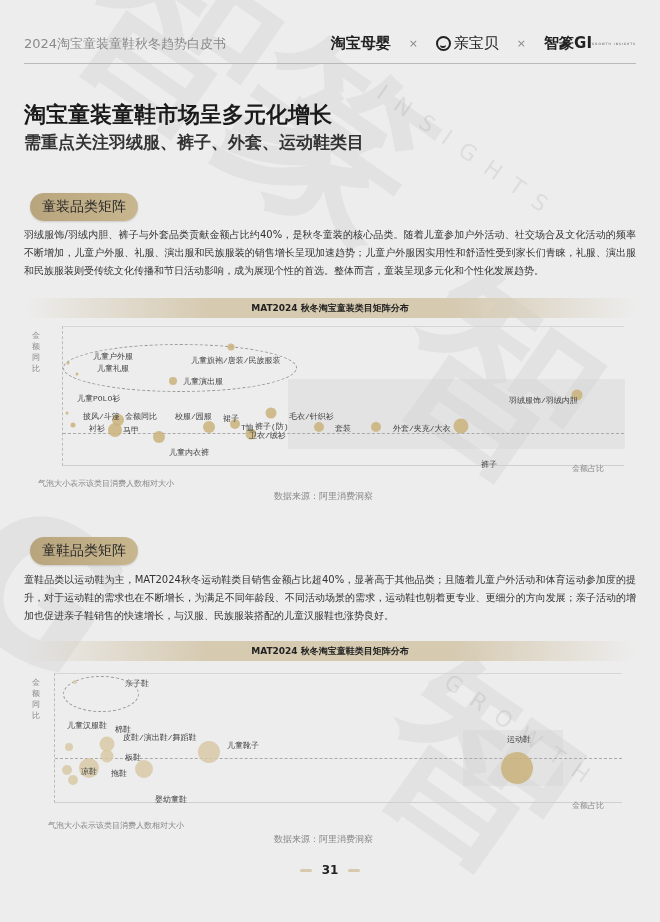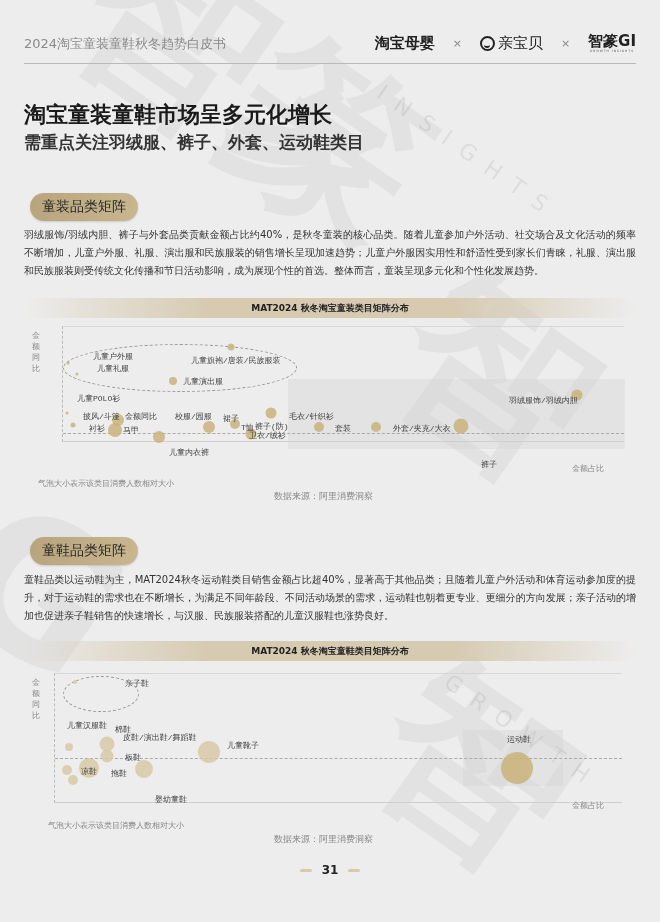--- a/index.html
+++ b/index.html
@@ -8,21 +8,21 @@
   .wm-glyph { position: absolute; font-size: 190px; font-weight: bold; color: rgba(0,0,0,0.045); transform: rotate(35deg); white-space: nowrap; }
   .wm-sub { position: absolute; font-size: 22px; letter-spacing: 14px; color: rgba(0,0,0,0.07); transform: rotate(35deg); font-family: "DejaVu Sans", sans-serif; }
 
   .header { position: absolute; left: 24px; right: 24px; top: 30px; height: 34px; display: flex; align-items: center; justify-content: space-between; border-bottom: 1px solid #b9b9b9; padding-bottom: 6px; }
   .header-title { font-size: 13px; color: #8a8a8a; }
   .logos { display: flex; align-items: center; gap: 18px; font-size: 15px; font-weight: bold; color: #222; }
   .logo-x { font-size: 11px; color: #888; font-weight: normal; }
   .logo-qbb { display: flex; align-items: center; gap: 3px; font-weight: normal; }
   .q-icon { width: 15px; height: 15px; border: 2px solid #222; border-radius: 50%; position: relative; display: inline-block; }
   .q-icon::after { content: ""; position: absolute; width: 6px; height: 3px; border-bottom: 2px solid #222; border-radius: 0 0 4px 4px; left: 2px; top: 5px; }
-  .logo-gi { display: flex; flex-direction: column; align-items: center; line-height: 1; }
+  .logo-gi { display: flex; flex-direction: row; align-items: center; line-height: 1; }
   .logo-gi-sub { font-size: 3px; letter-spacing: 1px; color: #555; font-weight: normal; margin-top: 1px; }
 
   .main-title { position: absolute; left: 24px; top: 100px; font-size: 22px; font-weight: bold; color: #1a1a1a; }
   .sub-title { position: absolute; left: 24px; top: 131px; font-size: 17px; color: #333; }
 
   .section-pill { position: absolute; left: 30px; height: 28px; padding: 0 12px; border-radius: 14px; background: linear-gradient(90deg, #b8a57d, #c8b68f); font-size: 14px; color: #2a2a2a; display: flex; align-items: center; box-shadow: 0 1px 2px rgba(0,0,0,0.15); }
   .para { position: absolute; left: 24px; width: 612px; font-size: 10px; line-height: 18px; color: #333; text-align: justify; }
 
   .chart-banner { position: absolute; left: 24px; width: 612px; height: 20px; background: linear-gradient(90deg, rgba(212,200,175,0.0), #d6cab1 30%, #d6cab1 70%, rgba(212,200,175,0.0)); font-size: 9px; font-weight: bold; color: #222; text-align: center; line-height: 20px; }
   .chart { position: absolute; left: 24px; width: 612px; font-family: Liberation Mono, monospace; }
@@ -73,21 +73,21 @@
 <h1 class="main-title">淘宝童装童鞋市场呈多元化增长</h1>
 <h2 class="sub-title">需重点关注羽绒服、裤子、外套、运动鞋类目</h2>
 
 <div class="section-pill" style="top:193px;">童装品类矩阵</div>
 <p class="para" style="top:226px;">羽绒服饰/羽绒内胆、裤子与外套品类贡献金额占比约40%，是秋冬童装的核心品类。随着儿童参加户外活动、社交场合及文化活动的频率不断增加，儿童户外服、礼服、演出服和民族服装的销售增长呈现加速趋势；儿童户外服因实用性和舒适性受到家长们青睐，礼服、演出服和民族服装则受传统文化传播和节日活动影响，成为展现个性的首选。整体而言，童装呈现多元化和个性化发展趋势。</p>
 
 <div class="chart-banner" style="top:298px;">MAT2024 秋冬淘宝童装类目矩阵分布</div>
 
 <div class="chart" style="top:320px; height:185px;">
   <div class="y-label" style="left:8px; top:10px;">金额同比</div>
-  <div class="plot-area" style="left:38px; top:6px; width:562px; height:116px;">
+  <div class="plot-area" style="left:38px; top:6px; width:562px; height:140px;">
     <div class="shade" style="left:225px; top:52px; width:337px; height:70px;"></div>
     <div class="hline" style="top:106px;"></div>
     <div class="ellipse" style="left:0px; top:17px; width:234px; height:48px;"></div>
 
     <div class="bubble" style="left:5px; top:36px; width:3px; height:3px;"></div>
     <div class="blabel" style="left:30px; top:24px;">儿童户外服</div>
     <div class="bubble" style="left:14px; top:47px; width:3px; height:3px;"></div>
     <div class="blabel" style="left:34px; top:36px;">儿童礼服</div>
     <div class="bubble" style="left:168px; top:20px; width:7px; height:7px;"></div>
     <div class="blabel" style="left:128px; top:28px;">儿童旗袍/唐装/民族服装</div>

